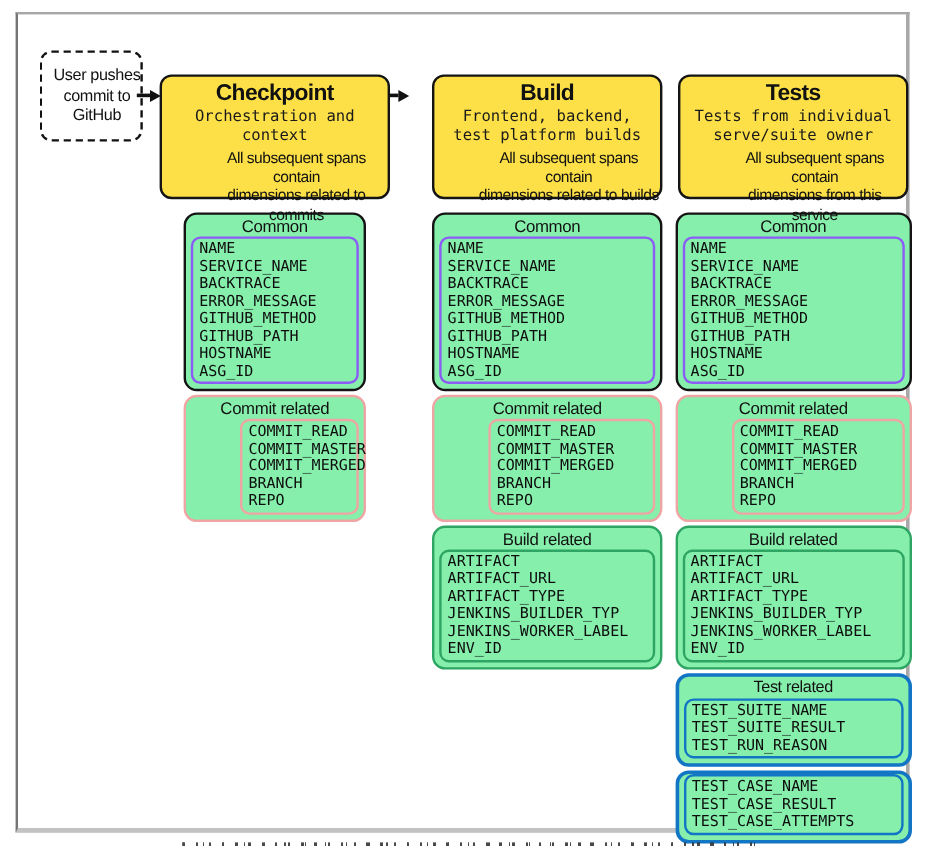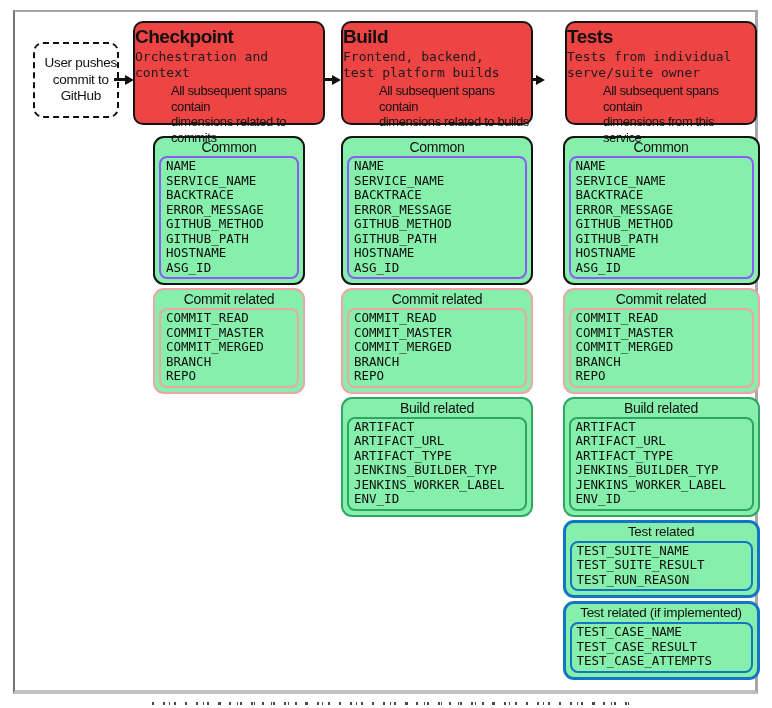--- a/index.html
+++ b/index.html
@@ -19,40 +19,40 @@
 
   
   .arrow{position:absolute;height:3px;background:#111;top:66px;}
   .arrow::after{content:"";position:absolute;left:100%;top:50%;transform:translateY(-50%);
                 width:0;height:0;border-top:5.5px solid transparent;
                 border-bottom:5.5px solid transparent;border-left:9px solid #111;}
 
   
   .stage{position:absolute;top:9px;}
   .stage-header{box-sizing:border-box;height:104px;border:2.5px solid #141414;
-                border-radius:10px;background:#ef4444;text-align:left;
-                padding-top:3px;margin-bottom:11px;}
+                border-radius:10px;background:#fde047;text-align:center;
+                padding-top:3px;margin-bottom:11px;margin-top:41px;}
   .stage--narrow .stage-header, .stage--wide .stage-header{width:192px;margin-left:auto;margin-right:auto;}
   .stage-title{font-size:19px;font-weight:bold;line-height:22px;letter-spacing:-0.5px;}
   .stage-subtitle{font-family:"DejaVu Sans Mono",monospace;font-size:13px;line-height:16px;
                   white-space:pre-line;margin:1px 0 2px;color:#1a1a1a;}
   .stage-desc{font-size:13px;line-height:15.5px;letter-spacing:-0.4px;white-space:pre-line;padding-left:36px;}
 
   
   .group-box{box-sizing:border-box;border:2.5px solid #141414;border-radius:11px;
              padding:0 4px 4px;margin:0 auto 3px;background:#86efac;}
   .group-title{font-size:14px;line-height:18px;height:18px;text-align:center;letter-spacing:-0.3px;}
   .group-items{box-sizing:border-box;border:2px solid #8b5cf6;border-radius:8px;
                padding:1px 5px 2px;font-family:"DejaVu Sans Mono",monospace;
                font-size:12.5px;line-height:14.5px;white-space:pre-line;color:#0d0d0d;}
   .stage--narrow .group-box{width:152px;}
   .stage--mid .group-box{width:192px;}
   .stage--wide .group-box{width:197px;}
 
-  .gb-pink{border-color:#efa5a3;}   .gb-pink .group-items{border-color:#efa5a3;}
+  .gb-pink{border-color:#efa5a3;}   .gb-pink .group-items{border-color:#efa5a3;margin-left:41px;}
   .gb-green{border-color:#2fa563;}  .gb-green .group-items{border-color:#2fa563;}
   .gb-blue{border-color:#1276c4;border-width:3px;}
   .gb-blue .group-items{border-color:#1276c4;border-width:2.5px;}
   .gb-blue .group-title{font-size:13.5px;}
 
   
   .caption-fragment{position:absolute;left:152px;top:702px;width:478px;height:3px;opacity:.85;
     background-image:repeating-linear-gradient(90deg,#2a2a2a 0 2px,transparent 2px 11px),
                      repeating-linear-gradient(90deg,#2a2a2a 0 1px,transparent 1px 17px);}
 </style>
@@ -93,21 +93,21 @@
     <div class="group-box gb-pink">
       <div class="group-title">Commit related</div>
       <div class="group-items">COMMIT_READ
 COMMIT_MASTER
 COMMIT_MERGED
 BRANCH
 REPO</div>
     </div>
   </div>
 
-  <div class="stage stage--mid" style="left:326px;width:192px;">
+  <div class="stage stage--mid" style="left:345px;width:192px;">
     <div class="stage-header">
       <div class="stage-title">Build</div>
       <div class="stage-subtitle">Frontend, backend,
 test platform builds</div>
       <div class="stage-desc">All subsequent spans contain
 dimensions related to builds</div>
     </div>
     <div class="group-box">
       <div class="group-title">Common</div>
       <div class="group-items">NAME
@@ -174,21 +174,20 @@
 JENKINS_WORKER_LABEL
 ENV_ID</div>
     </div>
     <div class="group-box gb-blue">
       <div class="group-title">Test related</div>
       <div class="group-items">TEST_SUITE_NAME
 TEST_SUITE_RESULT
 TEST_RUN_REASON</div>
     </div>
     <div class="group-box gb-blue">
-      <div class="group-title">Test related (if implemented)</div>
       <div class="group-items">TEST_CASE_NAME
 TEST_CASE_RESULT
 TEST_CASE_ATTEMPTS</div>
     </div>
   </div>
 
 </div>
 
 <div class="caption-fragment"></div>
 

